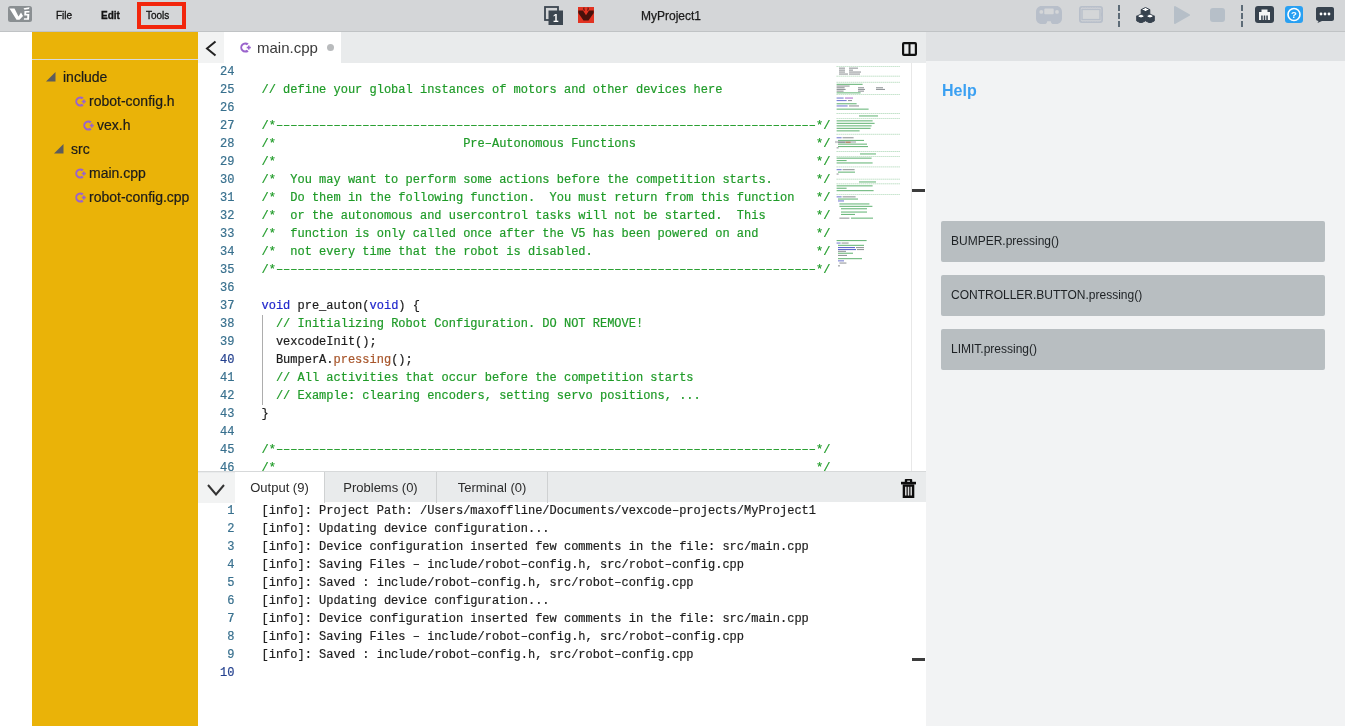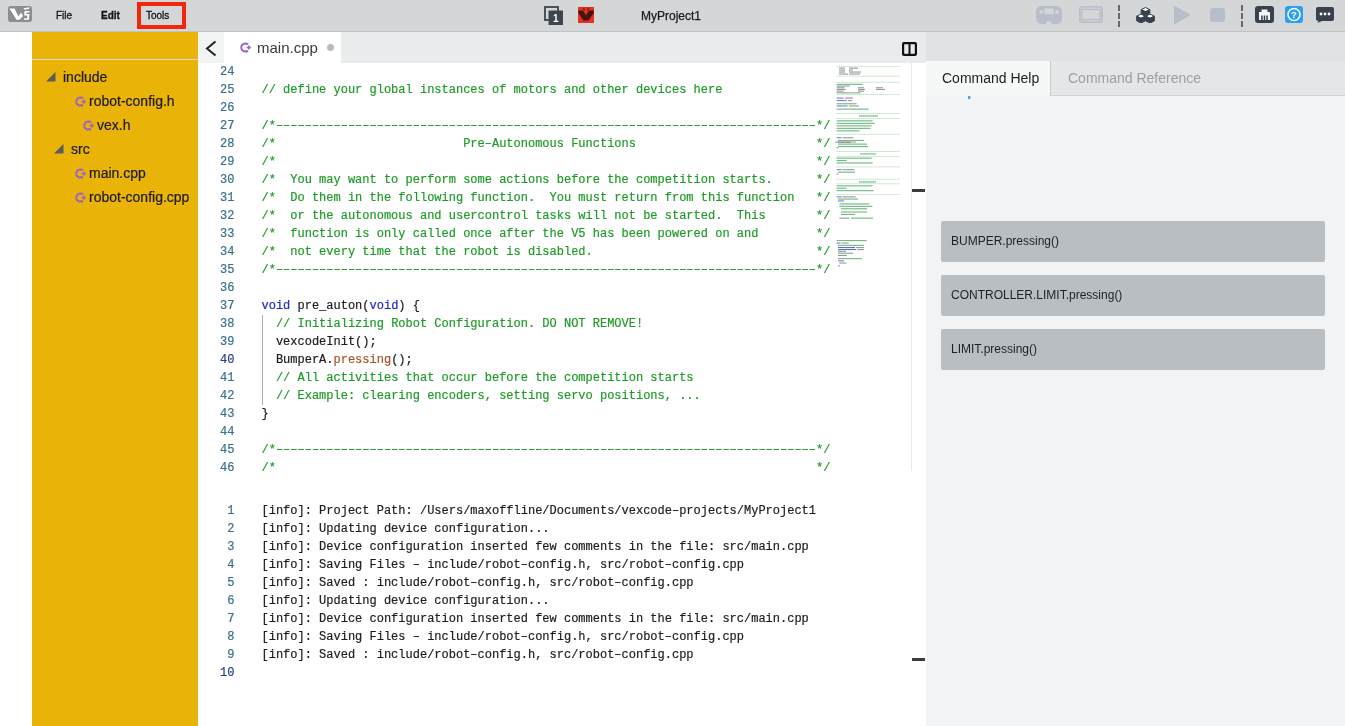--- a/index.html
+++ b/index.html
@@ -291,28 +291,44 @@
     <rect x="6" y="190.9" width="9" height="1.1" fill="#7b7f83" opacity="0.8"></rect>
     <rect x="6" y="194.1" width="24" height="1.1" fill="#4aa85e" opacity="0.8"></rect>
     <rect x="6" y="196.3" width="6" height="1.1" fill="#5a62c8" opacity="0.8"></rect>
     <rect x="7.4" y="198.5" width="7" height="1.1" fill="#7b7f83" opacity="0.8"></rect>
     <rect x="6" y="201.3" width="2" height="1.1" fill="#7b7f83" opacity="0.8"></rect>
   </svg>
 <div class="abs" style="left:911px; top:63px; width:1px; height:408px; background:#e8e8e8;"></div>
 <div class="abs" style="left:912px; top:189px; width:13px; height:2.5px; background:#3c3c3c;"></div>
 
 <div class="abs" id="botpanel">
+  <div id="bottabs">
+    <div class="abs" style="left:0; top:1px; width:37px; height:30px; background:#f2f3f3;"></div>
+    <svg class="abs" style="left:9px; top:12px;" width="18" height="12" viewBox="0 0 18 12">
+        <path d="M1 1 L9 10.5 L17 1" stroke="#333" stroke-width="2" fill="none"></path>
+      </svg>
+    <div class="btab" style="left:37px; width:89px; background:#fff; text-align:center;">Output (9)</div>
+    <div class="btab" style="left:126px; width:113px; text-align:center; border-left:1px solid #cfd1d2; border-right:1px solid #cfd1d2;">Problems (0)</div>
+    <div class="btab" style="left:239px; width:110px; text-align:center;">Terminal (0)</div>
+    <div class="btab" style="left:349px; width:1px; height:31px; background:#cfd1d2;"></div>
+
+    <svg class="abs" style="left:703px; top:7px;" width="15" height="19" viewBox="0 0 15 19">
+      <rect x="3.8" y="0" width="7.4" height="4" rx="0.8" fill="#0c0c0c"></rect>
+      <rect x="0" y="2.8" width="15" height="2.6" fill="#0c0c0c"></rect>
+      <rect x="1.7" y="5.4" width="11.6" height="13.6" fill="#0c0c0c"></rect>
+      <rect x="6.2" y="1.6" width="2.8" height="1.2" fill="#e9ebec"></rect>
+      <line x1="4.8" y1="7.8" x2="4.8" y2="16.6" stroke="#ddd" stroke-width="1.5"></line>
+      <line x1="7.5" y1="7.8" x2="7.5" y2="16.6" stroke="#ddd" stroke-width="1.5"></line>
+      <line x1="10.2" y1="7.8" x2="10.2" y2="16.6" stroke="#ddd" stroke-width="1.5"></line>
+    </svg>
+  </div>
   <div class="abs mono" id="console" style="left:0; top:31px; width:728px; height:224px;"><div class="cl" style="top:0px; width:728px;"><span class="ln mono" style="">1</span><span class="ct mono" style="color:#1d1d1d;">[info]: Project Path: /Users/maxoffline/Documents/vexcode–projects/MyProject1</span></div><div class="cl" style="top:18px; width:728px;"><span class="ln mono" style="">2</span><span class="ct mono" style="color:#1d1d1d;">[info]: Updating device configuration...</span></div><div class="cl" style="top:36px; width:728px;"><span class="ln mono" style="">3</span><span class="ct mono" style="color:#1d1d1d;">[info]: Device configuration inserted few comments in the file: src/main.cpp</span></div><div class="cl" style="top:54px; width:728px;"><span class="ln mono" style="">4</span><span class="ct mono" style="color:#1d1d1d;">[info]: Saving Files – include/robot–config.h, src/robot–config.cpp</span></div><div class="cl" style="top:72px; width:728px;"><span class="ln mono" style="">5</span><span class="ct mono" style="color:#1d1d1d;">[info]: Saved : include/robot–config.h, src/robot–config.cpp</span></div><div class="cl" style="top:90px; width:728px;"><span class="ln mono" style="">6</span><span class="ct mono" style="color:#1d1d1d;">[info]: Updating device configuration...</span></div><div class="cl" style="top:108px; width:728px;"><span class="ln mono" style="">7</span><span class="ct mono" style="color:#1d1d1d;">[info]: Device configuration inserted few comments in the file: src/main.cpp</span></div><div class="cl" style="top:126px; width:728px;"><span class="ln mono" style="">8</span><span class="ct mono" style="color:#1d1d1d;">[info]: Saving Files – include/robot–config.h, src/robot–config.cpp</span></div><div class="cl" style="top:144px; width:728px;"><span class="ln mono" style="">9</span><span class="ct mono" style="color:#1d1d1d;">[info]: Saved : include/robot–config.h, src/robot–config.cpp</span></div><div class="cl" style="top:162px; width:728px;"><span class="ln mono" style="color:#24418f;">10</span><span class="ct mono" style="color:#1d1d1d;"></span></div></div>
   <div class="abs" style="left:714px; top:187px; width:13px; height:2.5px; background:#3c3c3c;"></div>
 </div>
 
 <div class="abs" id="help">
   <div id="helphead">
       <span style="position:absolute; left:16px; top:0; line-height:29px; color:#3ba0f2; font-size:16px; font-weight:bold;margin-top:44px;">Help</span>
     </div>
-  <div id="helptabs">
-    <div style="position:absolute; left:0; top:0; width:125px; height:35px; background:#f6f7f7; border-right:1px solid #c9cccd; font-size:14px; color:#202326; line-height:35px; padding-left:16px;">Command Help</div>
-    <div style="position:absolute; left:142px; top:0; height:35px; font-size:14px; color:#9aa0a5; line-height:35px;">Command Reference</div>
-  </div>
   <div class="hbtn" style="top:189px;">BUMPER.pressing()</div>
-  <div class="hbtn" style="top:243px;">CONTROLLER.LIMIT.pressing()</div>
+  <div class="hbtn" style="top:243px;">CONTROLLER.BUTTON.pressing()</div>
   <div class="hbtn" style="top:297px;">LIMIT.pressing()</div>
 </div>
 
 </body></html>

